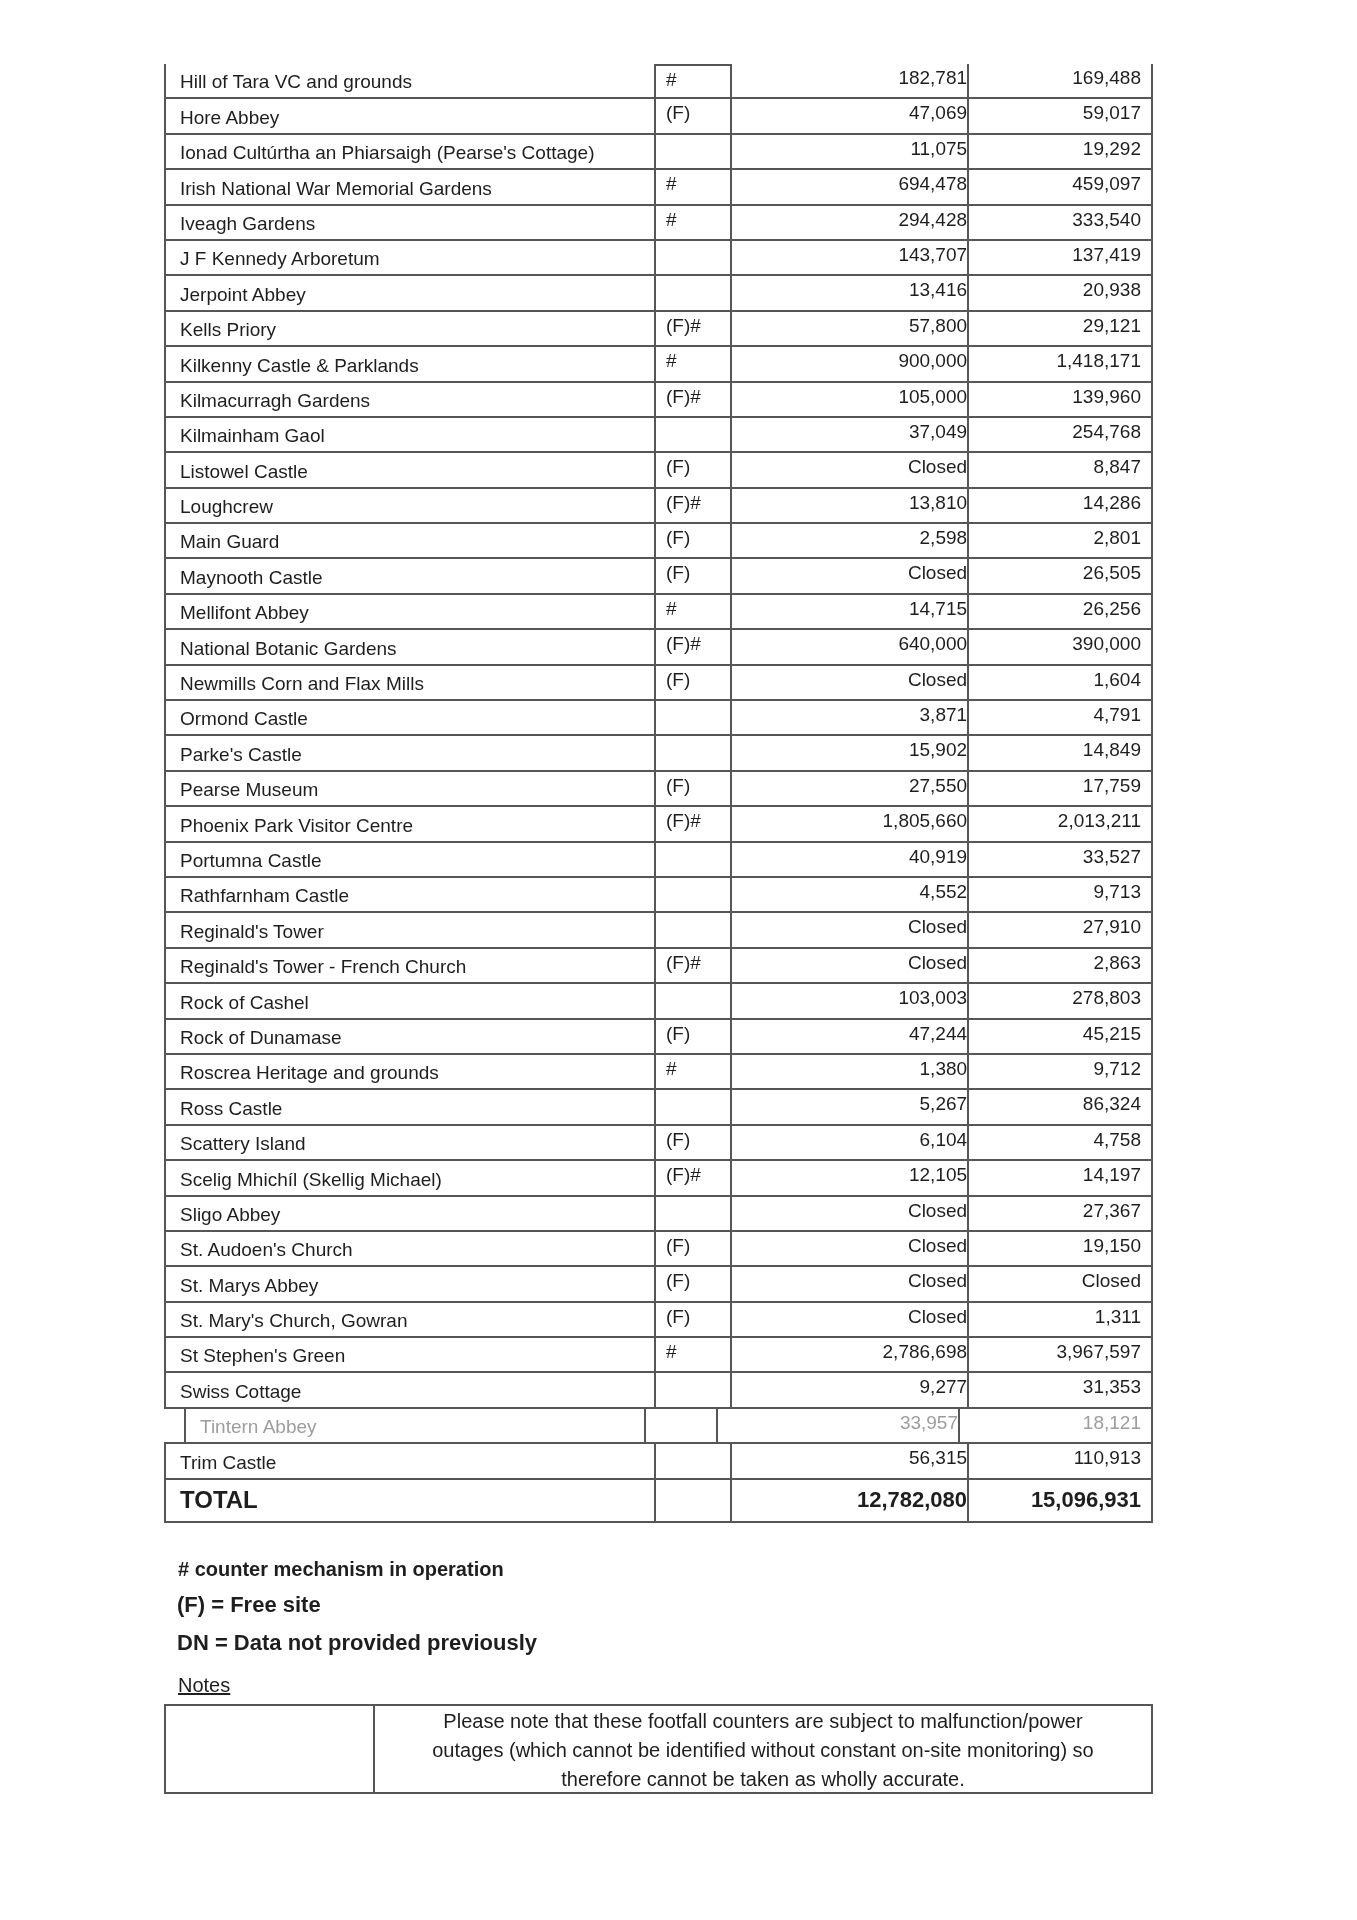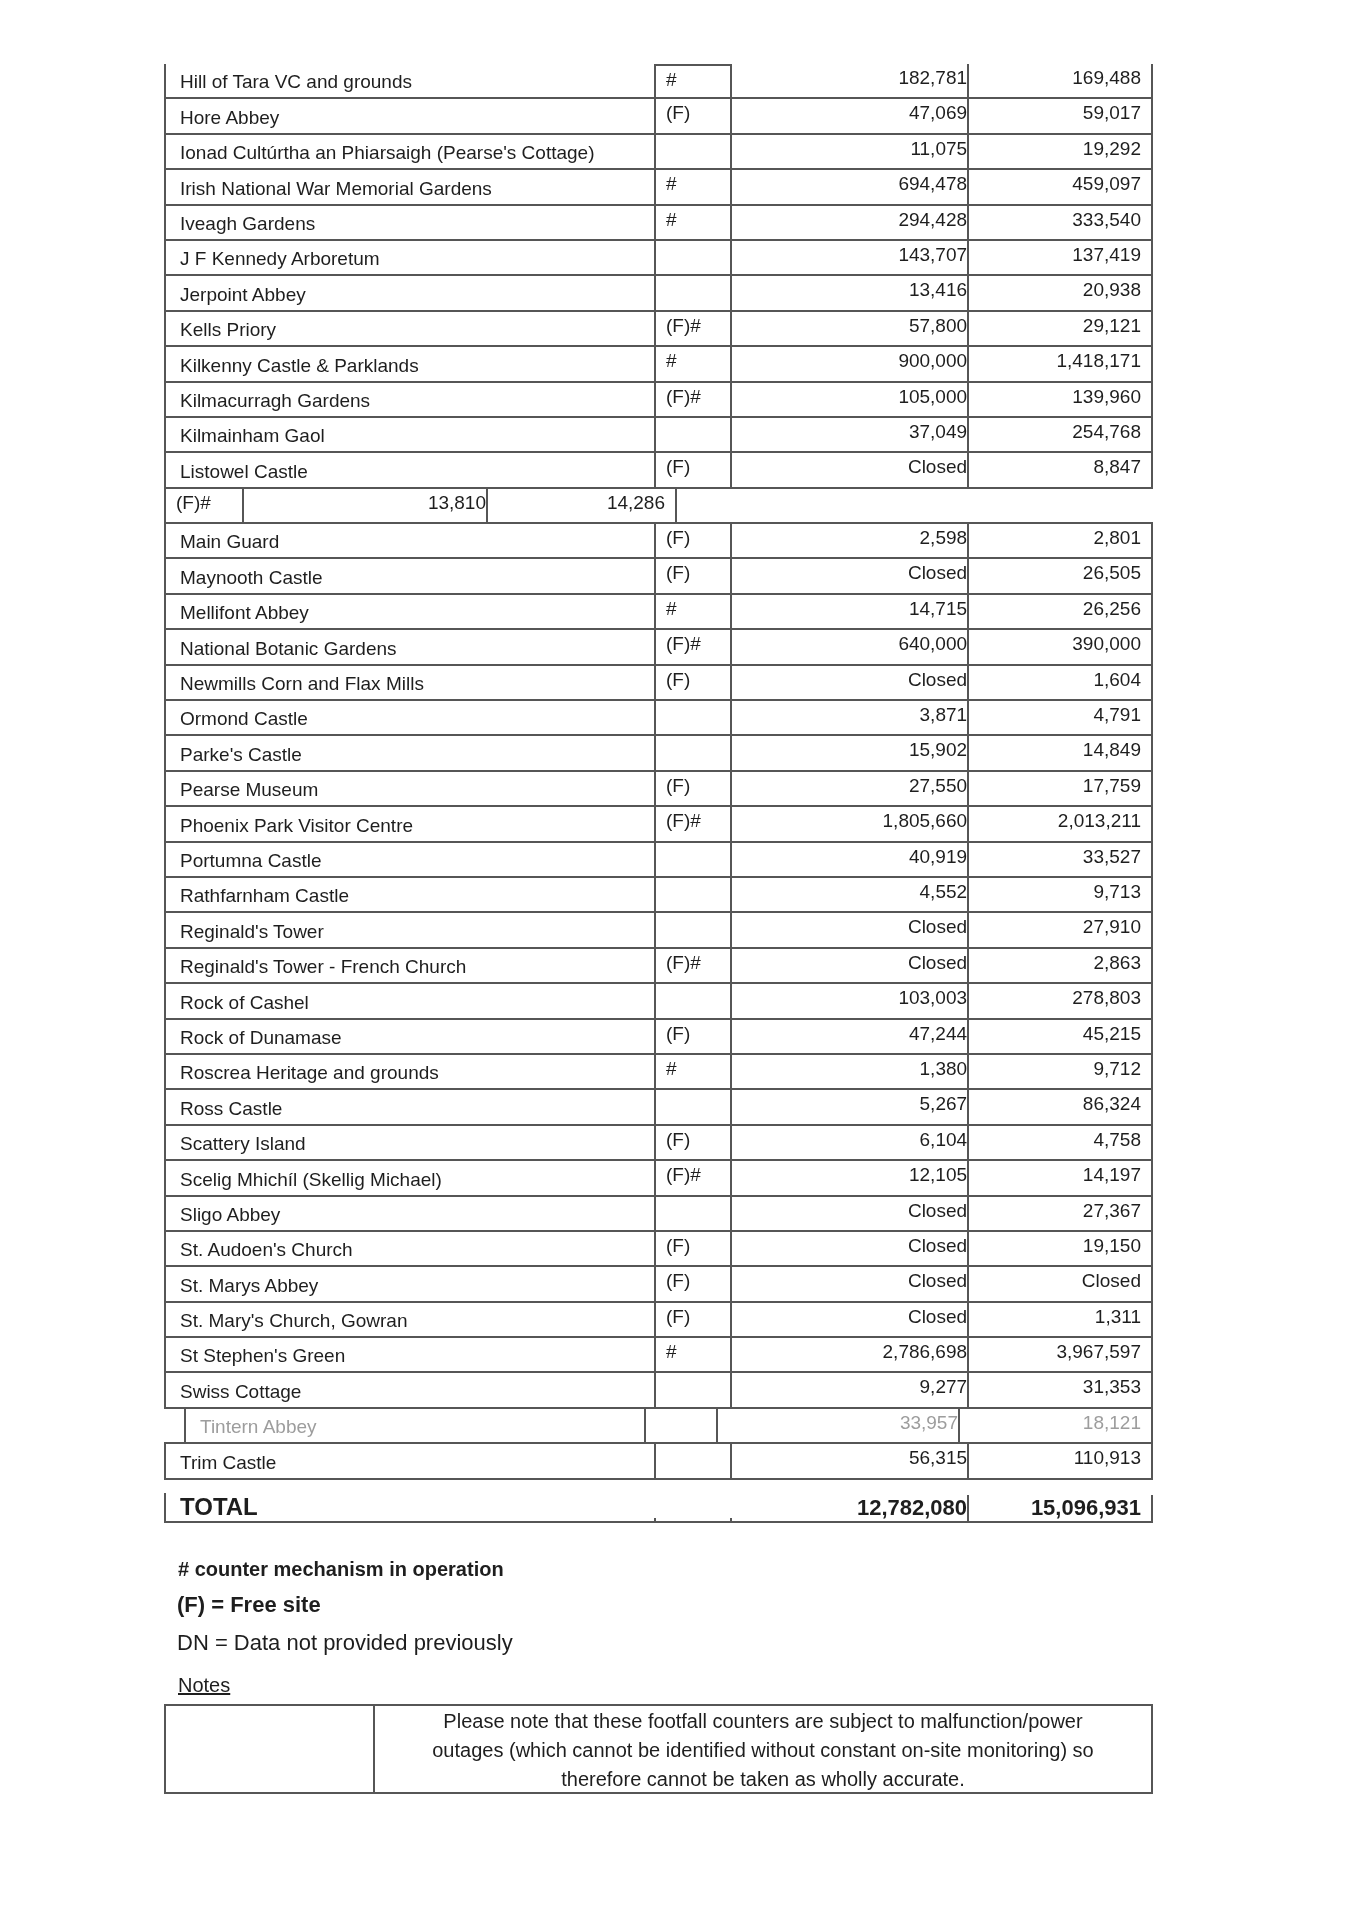--- a/index.html
+++ b/index.html
@@ -25,27 +25,27 @@
     display:flex;justify-content:flex-end;align-items:flex-start;
     padding:3px 0 0 0;font-size:19px;
   }
   .cell.v2{
     width:189px;border-right:2px solid #565656;
     display:flex;justify-content:flex-end;align-items:flex-start;
     padding:3px 10px 0 0;font-size:19px;
   }
   .row.first .flag{border-top:2px solid #565656;}
   .row.muted .name,.row.muted .v1,.row.muted .v2{color:#9d9d9d;margin-left:20px;}
-  .row.total{height:43px;font-weight:bold;align-items:flex-end;}
+  .row.total{height:43px;font-weight:bold;}
   .row.total .name{font-size:24px;align-items:center;padding-bottom:0;}
   .row.total .v1,.row.total .v2{font-size:22px;align-items:center;padding-top:0;}
   .legend-line{position:absolute;margin:0;white-space:nowrap;}
   .legend-1{left:178px;top:1558px;font-size:20px;font-weight:bold;}
   .legend-2{left:177px;top:1592px;font-size:22px;font-weight:bold;}
-  .legend-3{left:177px;top:1630px;font-size:22px;font-weight:normal;}
+  .legend-3{left:177px;top:1630px;font-size:22px;font-weight:bold;}
   .legend-notes{left:178px;top:1674px;font-size:20px;font-weight:normal;text-decoration:underline;}
   .notebox{
     position:absolute;left:164px;top:1704px;width:989px;height:90px;
     border:2px solid #565656;box-sizing:border-box;display:flex;padding-left:48px;
   }
   .notebox .nb-left{width:161px;border-right:2px solid #565656;box-sizing:border-box;}
   .notebox .nb-right{
     flex:1;text-align:center;font-size:20px;line-height:29px;
     padding-top:1px;white-space:pre-line;
   }
@@ -133,20 +133,21 @@
   </div>
 
   <div class="row">
     <div class="cell name">Listowel Castle</div>
     <div class="cell flag">(F)</div>
     <div class="cell v1">Closed</div>
     <div class="cell v2">8,847</div>
   </div>
 
   <div class="row">
+    <div class="cell name">Loughcrew</div>
     <div class="cell flag">(F)#</div>
     <div class="cell v1">13,810</div>
     <div class="cell v2">14,286</div>
   </div>
 
   <div class="row">
     <div class="cell name">Main Guard</div>
     <div class="cell flag">(F)</div>
     <div class="cell v1">2,598</div>
     <div class="cell v2">2,801</div>

